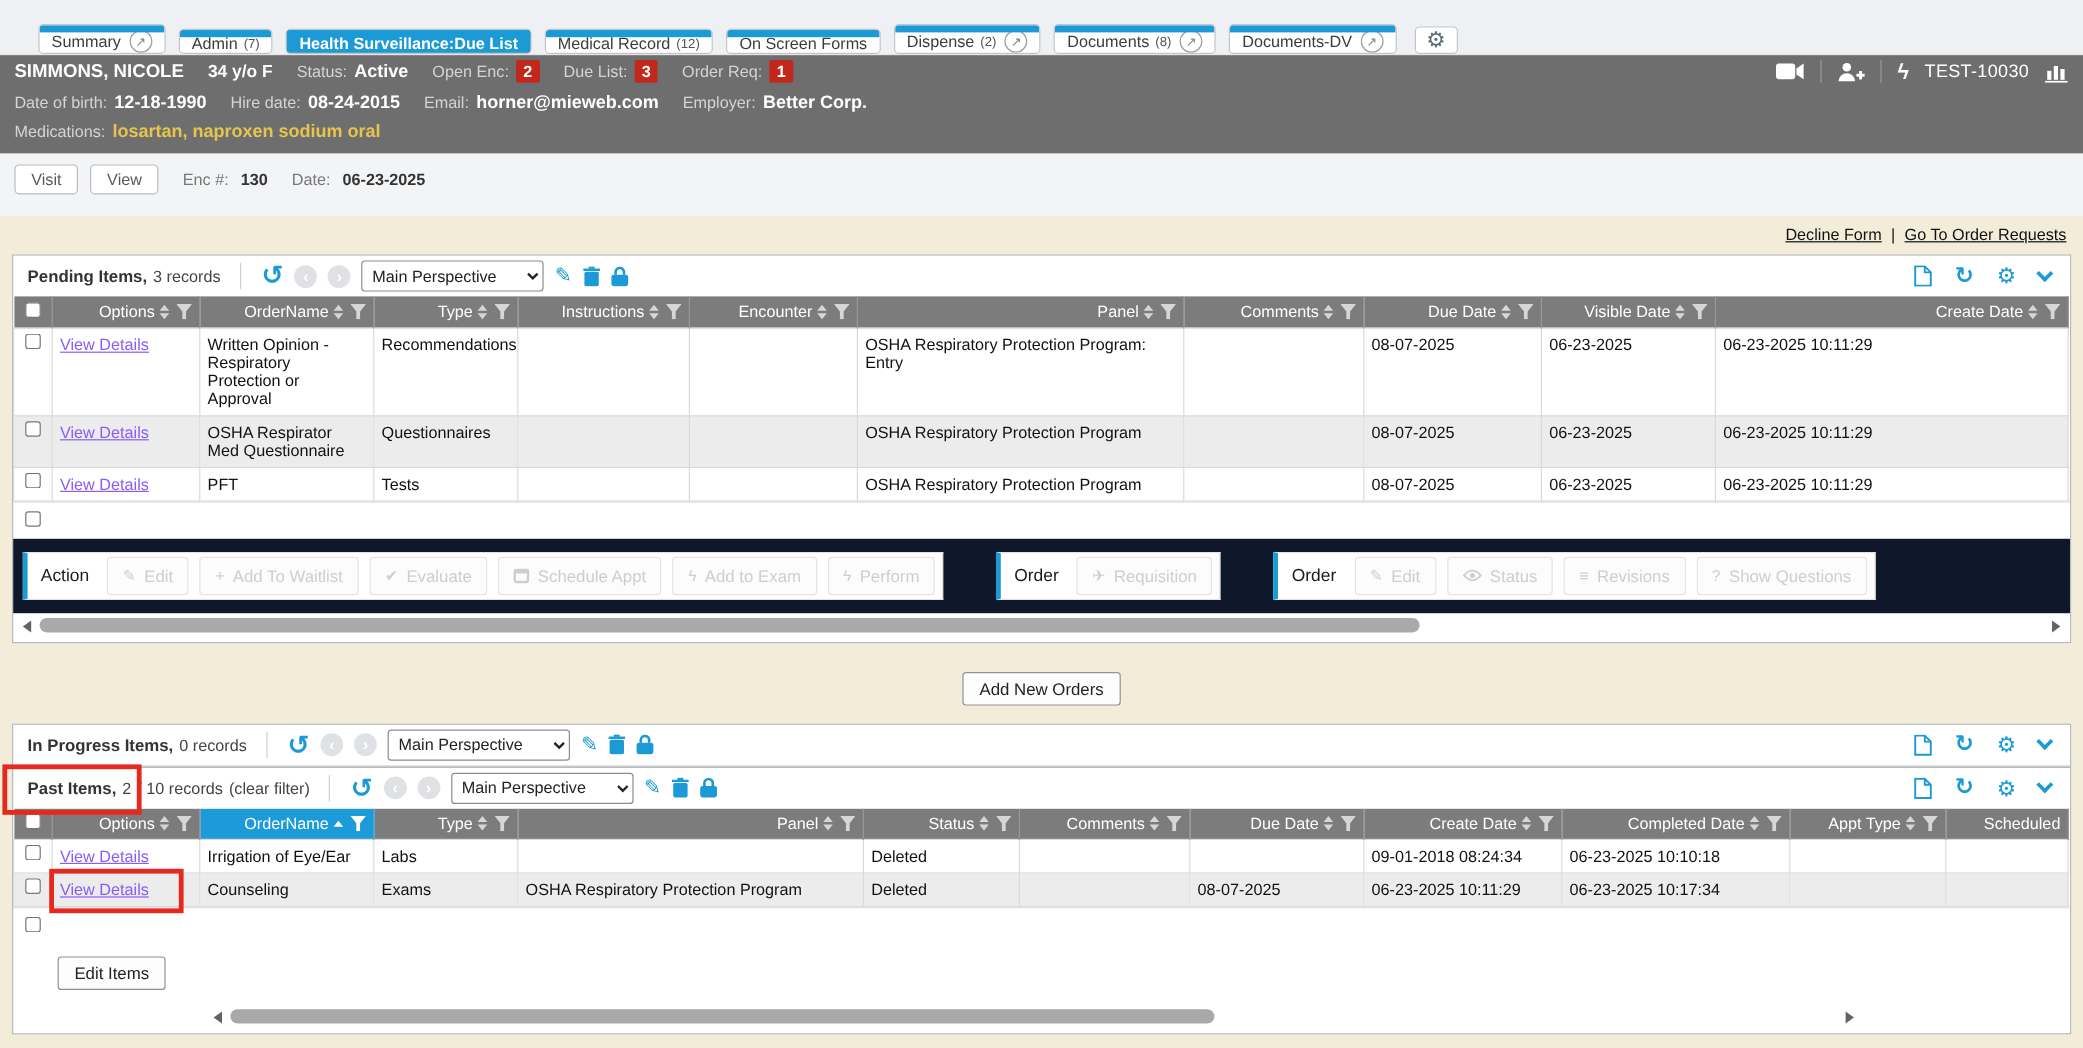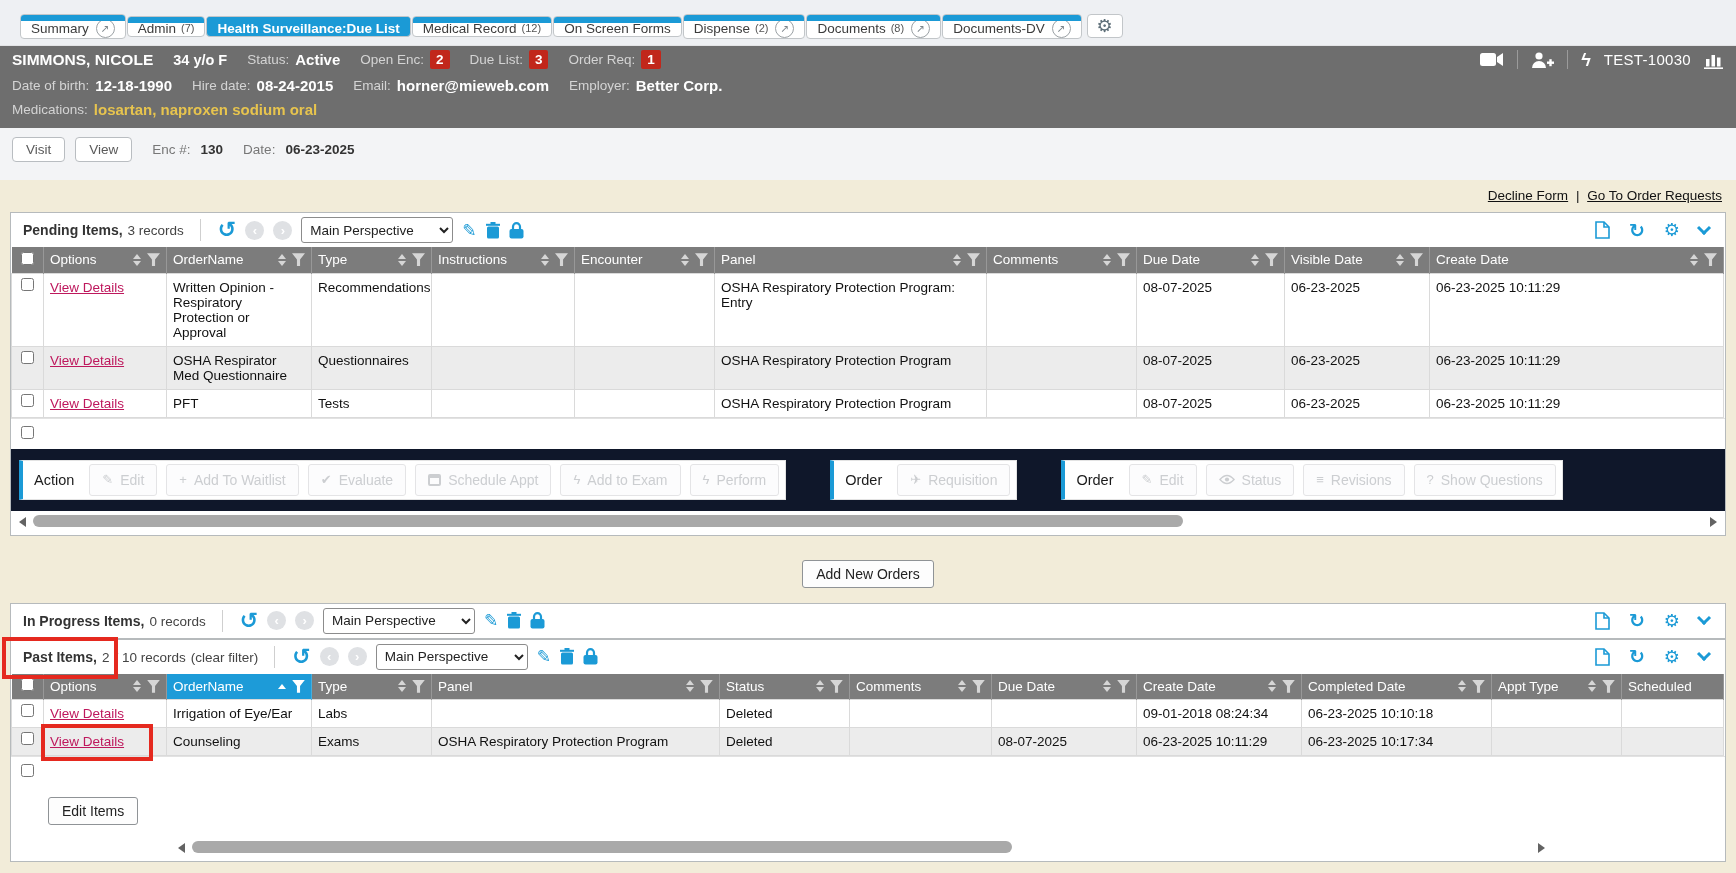--- a/index.html
+++ b/index.html
@@ -1,20 +1,20 @@
 <!DOCTYPE html>
 <html><head>
 <meta charset="utf-8">
 <style>
   *{box-sizing:border-box;margin:0;padding:0}
   html,body{width:1736px;height:873px}
   body{font-family:"Liberation Sans","DejaVu Sans",sans-serif;background:#f2ecd9;overflow:hidden;position:relative;font-size:13.5px;color:#222}
 
   
-  .topbar{background:#eef0f3;border-bottom:1px solid #e3e4e6;padding:7px 8px 0 20px;height:46px;display:flex;align-items:center;gap:1px}
+  .topbar{background:#eef0f3;border-bottom:1px solid #e3e4e6;padding:7px 8px 0 32px;height:46px;display:flex;align-items:flex-end;gap:11px}
   .tab{position:relative;display:flex;align-items:center;gap:7px;background:#fff;border:1px solid #c2c6c9;border-radius:4px;padding:4px 10px 0 10px;font-size:13.5px;color:#3c3c3c;overflow:hidden;cursor:pointer;white-space:nowrap}
   .tab::before{content:"";position:absolute;top:0;left:0;right:0;height:6px;background:#1b9ad6}
   .tab.active{background:#1b9ad6;color:#fff;font-weight:700}
   .tab .cnt{font-size:11px;color:#555;margin-left:-2px}
   .ext-circle{width:19px;height:19px;border:1.5px solid #9aa0a4;border-radius:50%;display:flex;align-items:center;justify-content:center;font-size:10.5px;color:#7d868c;background:#fff;flex:0 0 auto}
   .gear-btn{width:36px;border:1px solid #c2c6c9;border-radius:4px;background:#fff;display:flex;align-items:center;justify-content:center;font-size:18px;color:#5d6e78;margin-left:4px;cursor:pointer}
 
   
   .patient{background:#6e6e6e;color:#fff;padding:0 12px 7px}
   .p-row{display:flex;align-items:center;gap:20px;height:24px}
@@ -58,32 +58,32 @@
   .bgear{font-size:18px;line-height:1;cursor:pointer}
   .cd{width:10px;height:10px;border-right:3px solid #1b9ad6;border-bottom:3px solid #1b9ad6;transform:rotate(45deg);margin-top:-5px;cursor:pointer}
   .redbox{position:absolute;border:4px solid #e5291f;z-index:6;pointer-events:none}
   .rb-title{left:-19px;top:-9px;width:116px;height:42px}
   .rb-cell{left:-3px;top:-4px;width:112px;height:37px}
 
   
   table{border-collapse:collapse;table-layout:fixed;width:1712px;font-size:13.5px}
   th{background:#7c7c7c;color:#fff;font-weight:400;text-align:left;padding:4px 6px;border-right:1px solid #989898;height:26px}
   th.sorted{background:#1d9bd8;border-right-color:#45aede}
-  .hflex{display:flex;align-items:center;justify-content:space-between;gap:4px}
+  .hflex{display:flex;align-items:center;justify-content:flex-end;gap:4px}
   .hlab{overflow:hidden;white-space:nowrap}
   .hicons{display:flex;align-items:center;gap:6px;flex:0 0 auto}
   .sort{display:flex;flex-direction:column;gap:2px}
   .tri-up{width:0;height:0;border-left:4.5px solid transparent;border-right:4.5px solid transparent;border-bottom:5px solid #d6d6d6}
   .tri-dn{width:0;height:0;border-left:4.5px solid transparent;border-right:4.5px solid transparent;border-top:5px solid #d6d6d6}
   th.sorted .tri-up{border-bottom-color:#fff}
   .funnel{width:13px;height:13px;background:#d6d6d6;clip-path:polygon(0 0,100% 0,62% 48%,62% 100%,38% 100%,38% 48%)}
   th.sorted .funnel{background:#fff}
   td{border:1px solid #dadada;padding:6px;vertical-align:top;color:#111;overflow:hidden}
   tr.alt td{background:#ececec}
-  td a{color:#be185d;text-decoration:underline;cursor:pointer}
+  td a{color:#8b5cf6;text-decoration:underline;cursor:pointer}
   td.cbox,th.cbox{text-align:center;padding:4px 2px}
   .relcell{position:relative;overflow:visible}
 
   .empty-row{padding:7px 0 7px 10px;height:31px;border-top:1px solid #e2e2e2}
 
   
   .action-row{background:#0f172a;padding:11px 8px;display:flex;gap:44px;align-items:stretch}
   .agroup{display:flex;align-items:center;background:#fff;border:1px solid #e3e3e3;border-left:4px solid #1b9ad6;padding:3px 6px 3px 0;gap:9px}
   .glabel{font-size:14.5px;color:#1b1b1b;padding:0 6px 0 11px;white-space:nowrap}
   .abtn{display:flex;align-items:center;gap:7px;background:#fcfcfd;border:1px solid #e4e4e6;border-radius:3px;padding:7px 12px;font-size:14px;color:#ccced1;white-space:nowrap;cursor:pointer}

